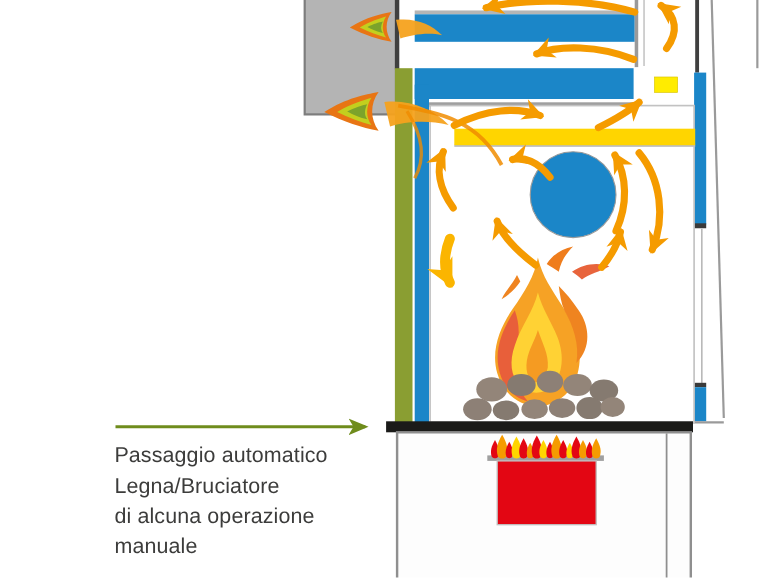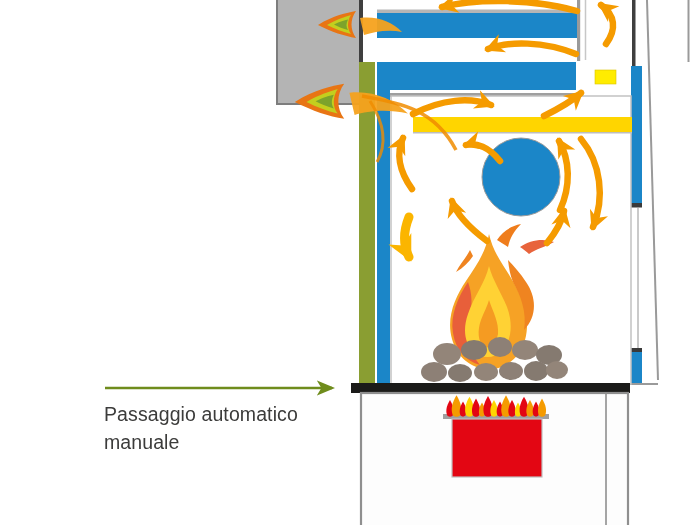--- a/index.html
+++ b/index.html
@@ -147,15 +147,17 @@
       <path d="M487,241 C471,229 457,216 452,201" marker-end="url(#ah)"></path>
       <path d="M547,243 C556,232 562,221 564,211" marker-end="url(#ah)"></path>
       <path d="M409,217 C403,232 403,245 409,257" marker-end="url(#ahy)" style="stroke:var(--arrow-yellow);stroke-width:9"></path>
     </g>
 
     <line x1="105" y1="388" x2="332" y2="388" marker-end="url(#ahg)" style="stroke:var(--caption-arrow-green);stroke-width:2.6"></line>
   </svg>
 
   <div class="caption">
     <div>Passaggio automatico</div>
+    <div>Legna/Bruciatore</div>
+    <div>di alcuna operazione</div>
     <div>manuale</div>
   </div>
 </div>
 
 </body></html>

